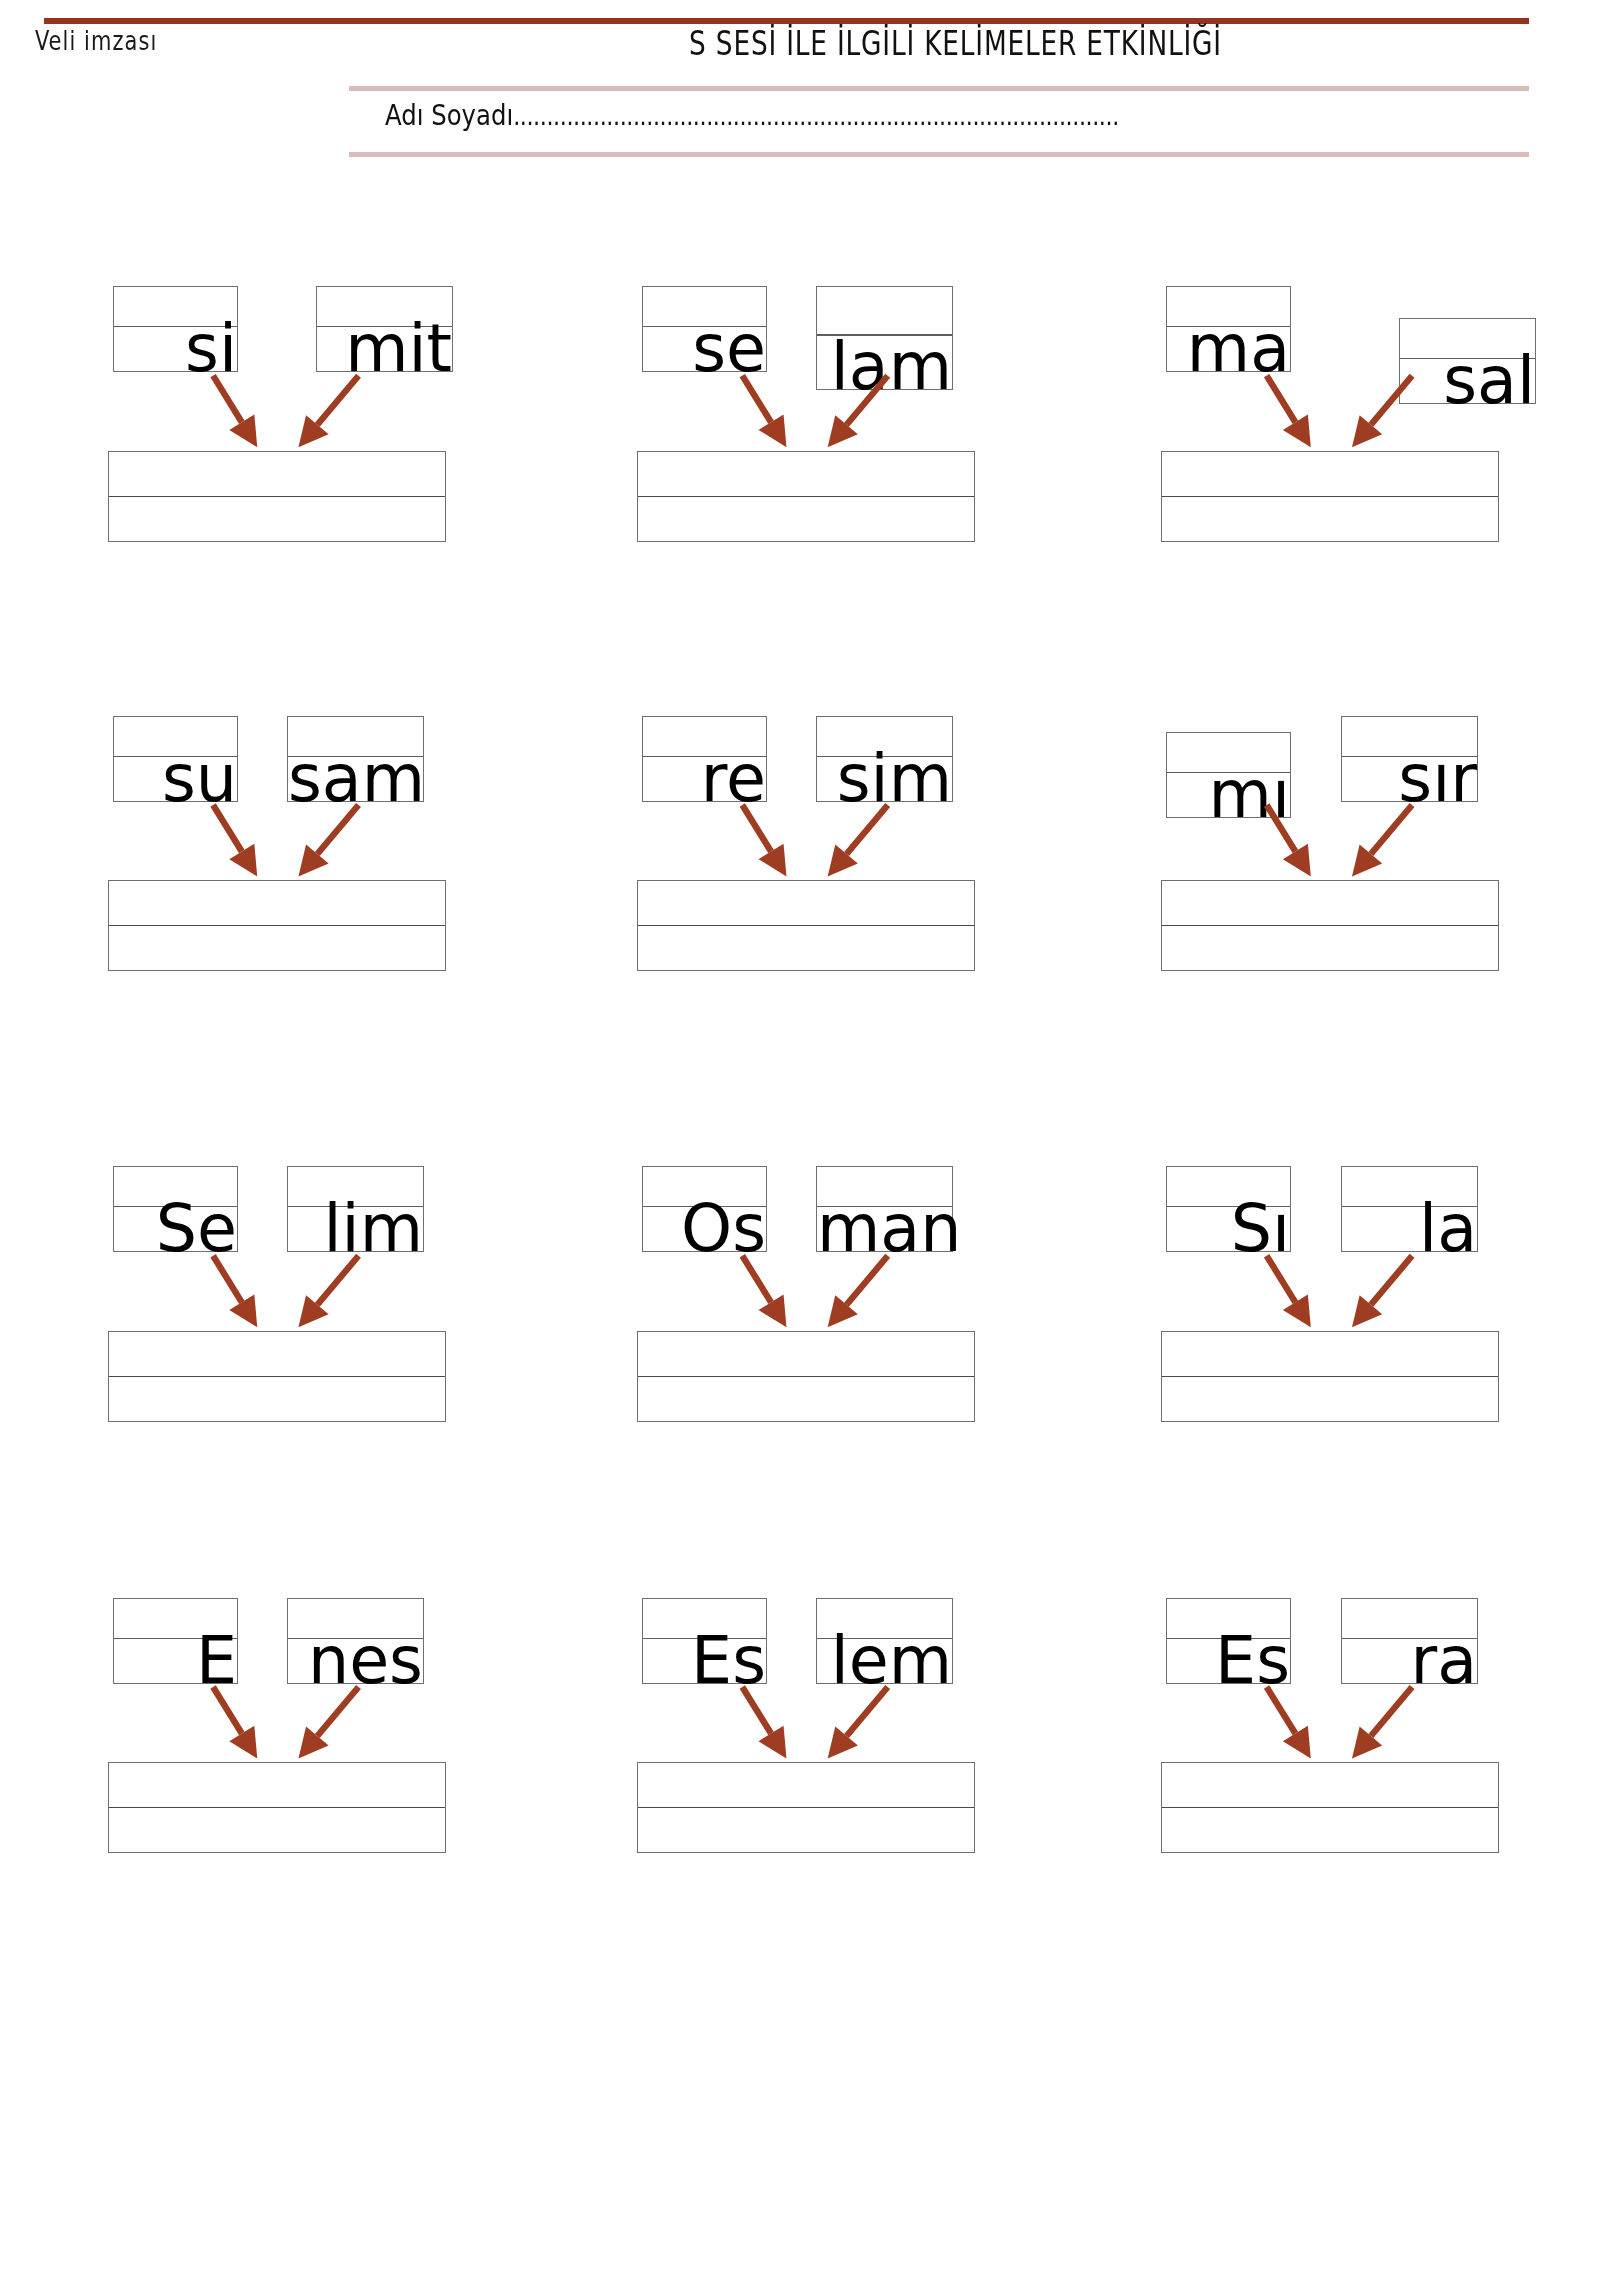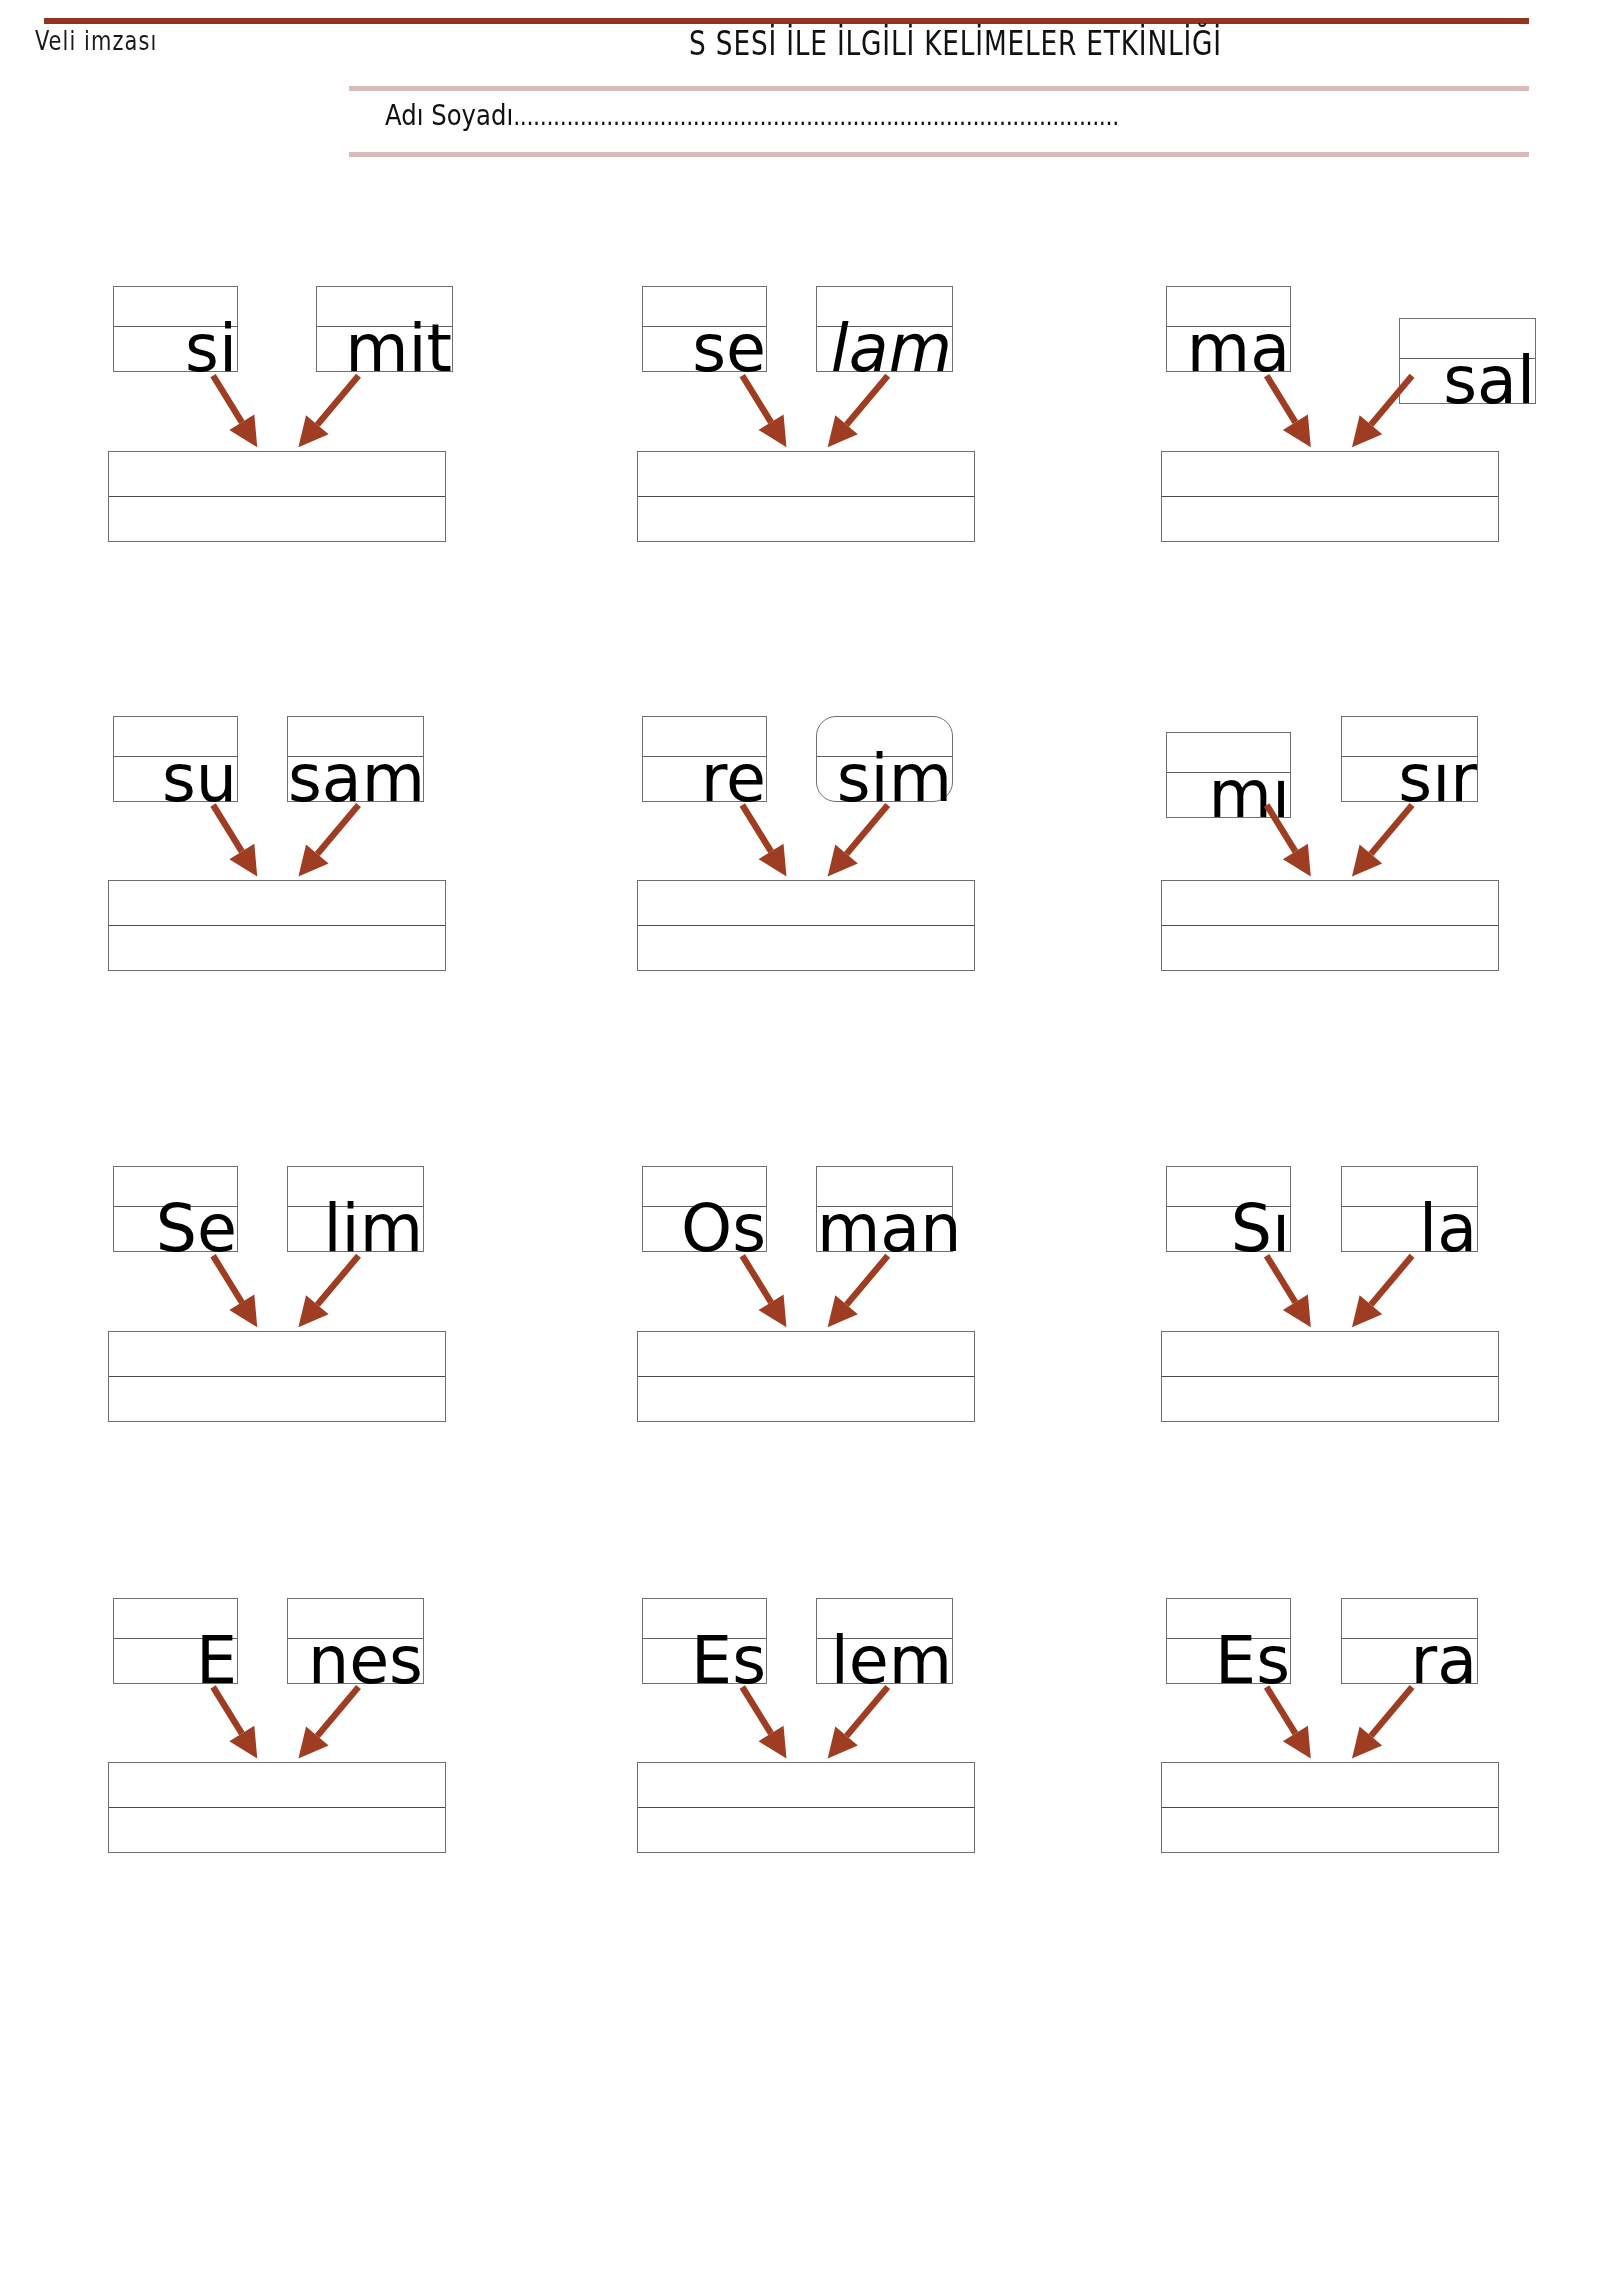--- a/index.html
+++ b/index.html
@@ -90,21 +90,21 @@
         <polygon points="262.5,456 233.97118594885214,438.3617810186224 259.49328675441336,422.5940173702552" fill="#9e3d22"></polygon>
         <line x1="365.8" y1="383" x2="323.79207196268067" y2="433.0257544326968" stroke="#9e3d22" stroke-width="6.5"></line>
         <polygon points="304.5,456 312.30494917902905,423.37971845135644 335.2791947463323,442.6717904140371" fill="#9e3d22"></polygon>
       </svg>
     </div>
     <div class="item" style="left: 0px; top: 0px;">
       <div class="sylbox" style="left: 642px; top: 286px; width: 125px; height: 86px;">
         <div class="midline"></div>
         <div class="syl">se</div>
       </div>
-      <div class="sylbox" style="left: 816px; top: 286px; width: 137px; height: 86px; font-style: italic;">
+      <div class="sylbox" style="left: 816px; top: 286px; width: 137px; height: 104px;">
         <div class="midline"></div>
         <div class="syl">lam</div>
       </div>
       <div class="ansbox" style="left: 637px; top: 451px; width: 338px; height: 91px;">
         <div class="midline"></div>
         <div></div>
       </div>
       <svg class="arrowlayer" width="1621" height="2293" style="left: 0px; top: 0px;" viewBox="0 0 1654 2339">
         <line x1="757.4" y1="383" x2="786.7322363516328" y2="430.4778991944388" stroke="#9e3d22" stroke-width="6.5"></line>
         <polygon points="802.5,456 773.9711859488522,438.3617810186224 799.4932867544134,422.5940173702552" fill="#9e3d22"></polygon>
@@ -150,21 +150,21 @@
         <polygon points="262.5,894 233.97118594885214,876.3617810186224 259.49328675441336,860.5940173702552" fill="#9e3d22"></polygon>
         <line x1="365.8" y1="821" x2="323.79207196268067" y2="871.0257544326968" stroke="#9e3d22" stroke-width="6.5"></line>
         <polygon points="304.5,894 312.30494917902905,861.3797184513564 335.2791947463323,880.6717904140371" fill="#9e3d22"></polygon>
       </svg>
     </div>
     <div class="item" style="left: 0px; top: 0px;">
       <div class="sylbox" style="left: 642px; top: 716px; width: 125px; height: 86px;">
         <div class="midline"></div>
         <div class="syl">re</div>
       </div>
-      <div class="sylbox" style="left: 816px; top: 716px; width: 137px; height: 86px; border-radius: 20px;">
+      <div class="sylbox" style="left: 816px; top: 716px; width: 137px; height: 86px;">
         <div class="midline"></div>
         <div class="syl">sim</div>
       </div>
       <div class="ansbox" style="left: 637px; top: 880px; width: 338px; height: 91px;">
         <div class="midline"></div>
         <div></div>
       </div>
       <svg class="arrowlayer" width="1621" height="2293" style="left: 0px; top: 0px;" viewBox="0 0 1654 2339">
         <line x1="757.4" y1="821" x2="786.7322363516328" y2="868.4778991944388" stroke="#9e3d22" stroke-width="6.5"></line>
         <polygon points="802.5,894 773.9711859488522,876.3617810186224 799.4932867544134,860.5940173702552" fill="#9e3d22"></polygon>

